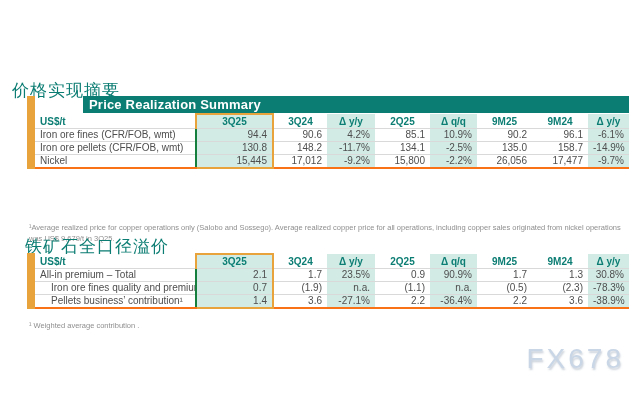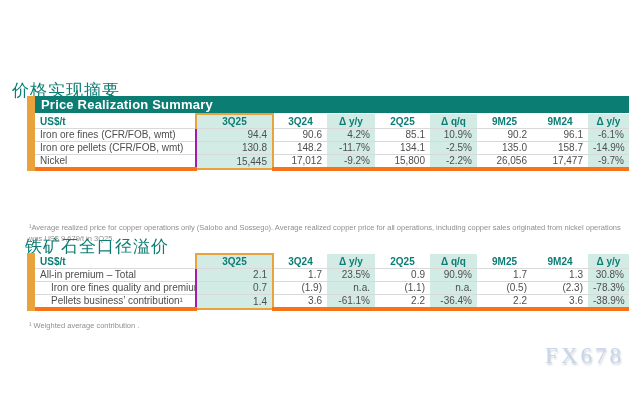--- a/index.html
+++ b/index.html
@@ -18,20 +18,21 @@
 
   .tbl-wrap{position:absolute;left:27px;width:602px;display:flex;align-items:stretch;}
   #table1-wrap{top:96px;}
   #table2-wrap{top:253px;}
   .stripe{width:8px;background:#e8a33c;flex:0 0 8px;}
   .tbl-content{flex:1;min-width:0;}
   .title-bar{
     background:#0c7d73;color:#ffffff;font-weight:bold;font-size:13px;
     height:17px;line-height:17px;padding-left:6px;letter-spacing:.2px;
     white-space:nowrap;
+    margin-left:48px;
   }
   table{border-collapse:collapse;width:594px;table-layout:fixed;}
   col.c-label{width:161px;}
   col.c-3q25{width:77px;}
   col.c-3q24{width:54px;}
   col.c-dyy{width:48px;}
   col.c-2q25{width:55px;}
   col.c-dqq{width:47px;}
   col.c-9m25{width:55px;}
   col.c-9m24{width:56px;}
@@ -40,34 +41,34 @@
     padding:0 5px;height:12px;line-height:12px;font-size:10px;
     white-space:nowrap;overflow:hidden;text-align:right;
   }
   thead th{color:#0c7d73;font-weight:bold;height:13px;line-height:13px;text-align:center;}
   th.label,td.label{text-align:left;}
   tbody td{color:#4e4e4e;border-top:1px solid #d9d9d9;}
   td.label{color:#4e4e4e;}
   td.indent{padding-left:16px;}
   .tint{background:#d2ebe5;}
   th.hl{border-left:2px solid #e8a33c;border-right:2px solid #e8a33c;border-top:2px solid #e8a33c;}
-  td.hl{border-left:2px solid #a21caf;border-right:2px solid #e8a33c;}
-  tr.last-row td{border-bottom:4px solid #f97316;}
+  td.hl{border-left:2px solid #15803d;border-right:2px solid #e8a33c;}
+  tr.last-row td{border-bottom:2px solid #f97316;}
   tr.last-row td.hl{border-bottom:2px solid #e8a33c;}
   .footnote{
     position:absolute;left:29px;width:598px;font-size:7.5px;line-height:1.4;
     color:#8f8f8f;
   }
   #footnote1{top:179px;margin-top:44px;}
   #footnote2{top:321px;}
   .watermark{
     position:absolute;top:343px;right:16px;
-    font-size:23px;color:#c9d6e6;letter-spacing:3px;
+    font-size:28px;color:#c9d6e6;letter-spacing:3px;
     text-shadow:1px 2px 2px rgba(140,155,175,.45);
-    font-family:Liberation Serif, serif;
+    font-family:Liberation Sans, sans-serif;
   }
 </style>
 </head>
 <body>
 
 <h2 class="cn-title" id="cn-title-1">价格实现摘要</h2>
 
 <div class="tbl-wrap" id="table1-wrap">
   <div class="stripe"></div>
   <div class="tbl-content">
@@ -190,21 +191,21 @@
           <td>(1.1)</td>
           <td class="tint">n.a.</td>
           <td>(0.5)</td>
           <td>(2.3)</td>
           <td class="tint">-78.3%</td>
         </tr>
         <tr class="last-row">
           <td class="label indent">Pellets business’ contribution¹</td>
           <td class="hl tint">1.4</td>
           <td>3.6</td>
-          <td class="tint">-61.1%</td>
+          <td class="tint">-27.1%</td>
           <td>2.2</td>
           <td class="tint">-36.4%</td>
           <td>2.2</td>
           <td>3.6</td>
           <td class="tint">-38.9%</td>
         </tr>
       </tbody>
     </table>
   </div>
 </div>

